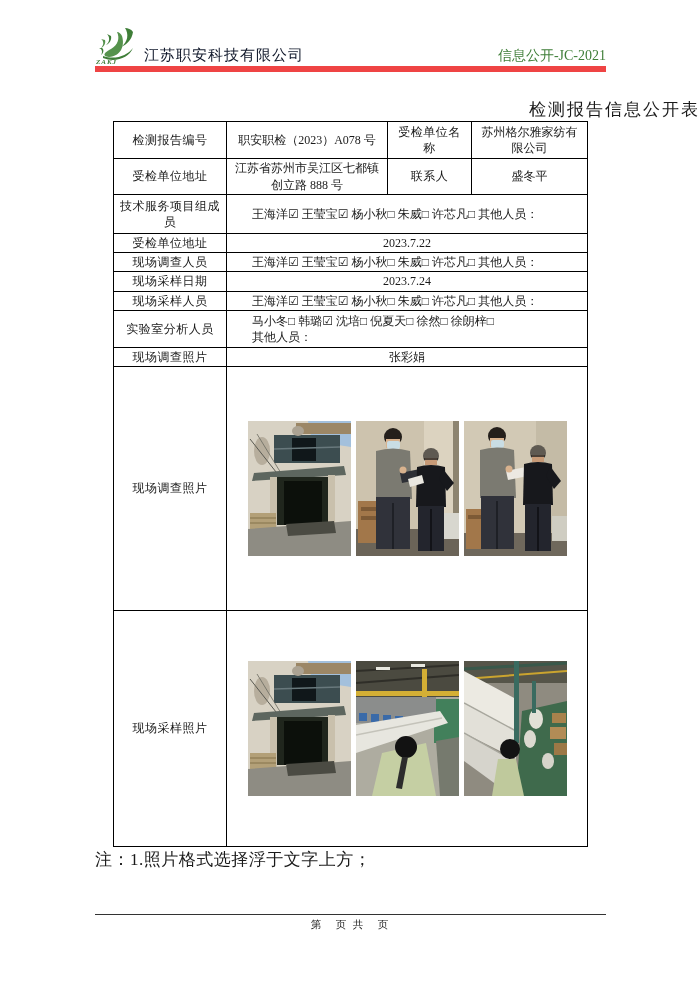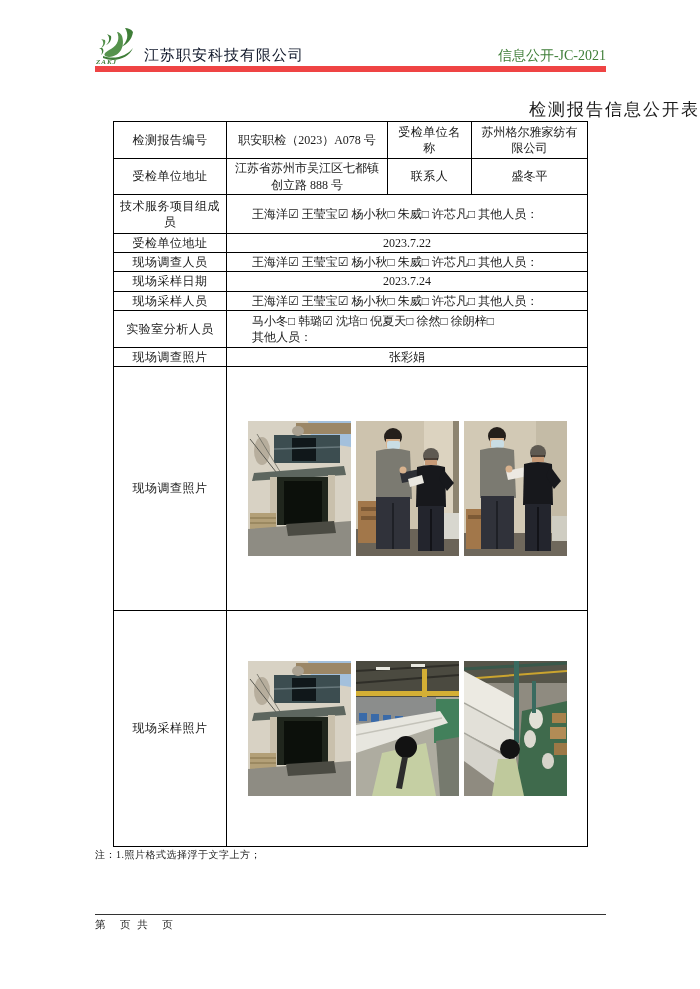--- a/index.html
+++ b/index.html
@@ -49,29 +49,29 @@
   .photo-cell { padding:0 !important; }
   .photo-strip {
     display:flex; gap:5px; justify-content:center; align-items:center;
     width:100%; height:100%;
   }
   .photo { width:103px; height:135px; flex:0 0 auto; }
   .photo svg { display:block; width:103px; height:135px; }
 
   
   .note {
-    position:absolute; left:95px; top:848px; font-size:10px; letter-spacing:0.5px;
+    position:absolute; left:95px; top:848px; font-size:17px; letter-spacing:0.5px;
   }
   .footer-rule {
     position:absolute; left:95px; top:914px; width:511px;
     border-top:1.5px solid #333;
   }
   .footer-text {
     position:absolute; left:95px; top:918px; width:511px;
-    text-align:left; font-size:10.5px; letter-spacing:2px;
+    text-align:center; font-size:10.5px; letter-spacing:2px;
   }
 </style>
 </head>
 <body>
 
 <div class="page">
 
   <div class="header">
     <div class="header-left">
       <div class="logo">

